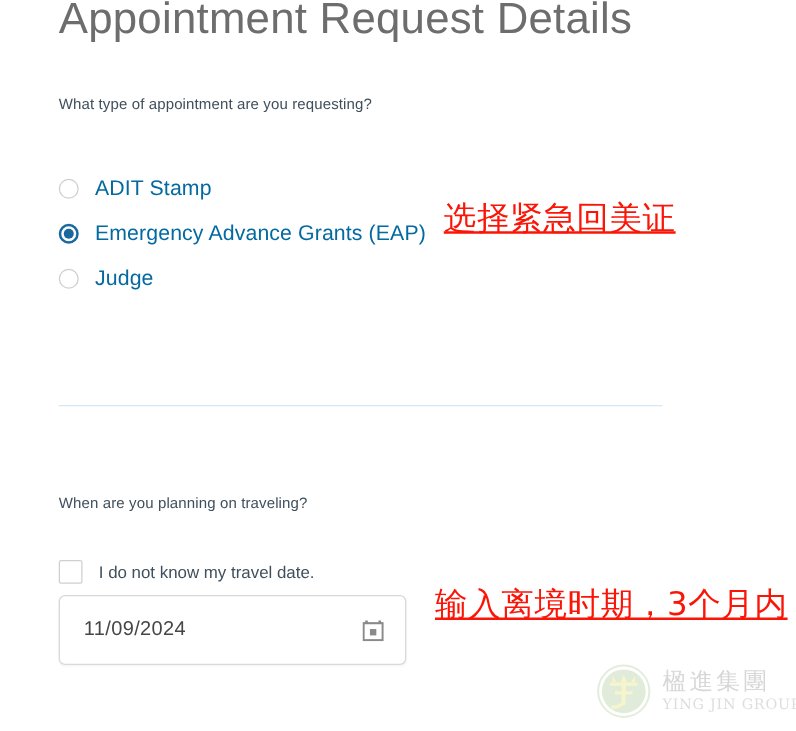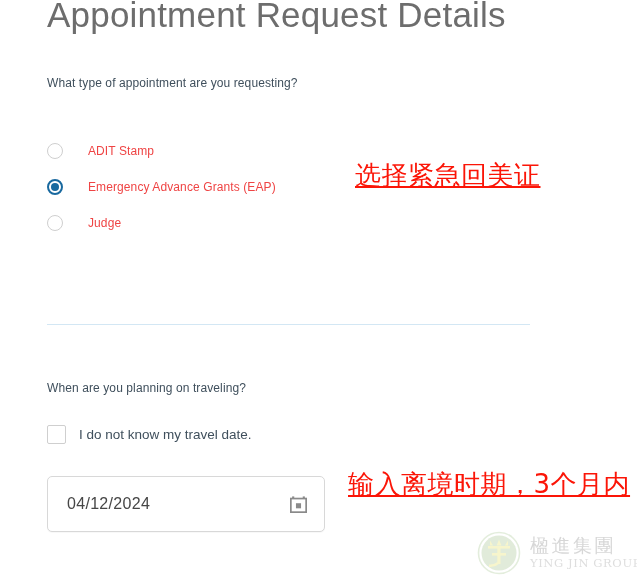--- a/index.html
+++ b/index.html
@@ -37,21 +37,21 @@
   .question {
     position: absolute;
     left: 47px;
     font-size: 12px;
     font-weight: 400;
     color: #3f4f5c;
     white-space: nowrap;
     letter-spacing: 0.1px;
   }
   #q-appointment-type { top: 76px; }
-  #q-travel-when { top: 381px; text-align: right; }
+  #q-travel-when { top: 395px; text-align: right; }
 
   
   .radio-group {
     position: absolute;
     left: 47px;
     top: 136px;
   }
   .radio-row {
     display: flex;
     align-items: center;
@@ -78,42 +78,42 @@
     left: 50%;
     top: 50%;
     width: 8px;
     height: 8px;
     margin-left: -4px;
     margin-top: -4px;
     border-radius: 50%;
     background: #19699f;
   }
   .radio-label {
-    margin-left: 25px;
-    font-size: 12px;
-    color: #ef4444;
+    margin-left: 13px;
+    font-size: 17px;
+    color: #0369a1;
     white-space: nowrap;
     letter-spacing: 0.1px;
   }
 
   
   .divider {
     position: absolute;
     left: 47px;
     top: 324px;
     width: 483px;
     height: 1px;
     background: #d3e7f4;
   }
 
   
   .checkbox-row {
     position: absolute;
     left: 47px;
-    top: 425px;
+    top: 448px;
     display: flex;
     align-items: center;
   }
   .checkbox-mark {
     width: 19px;
     height: 19px;
     border: 1px solid #cfcfcf;
     background: #ffffff;
     box-sizing: border-box;
     border-radius: 2px;
@@ -249,21 +249,21 @@
   <div class="divider"></div>
 
   <div class="question" id="q-travel-when">When are you planning on traveling?</div>
 
   <div class="checkbox-row">
     <span class="checkbox-mark"></span>
     <span class="checkbox-label">I do not know my travel date.</span>
   </div>
 
   <div class="date-field">
-    <span class="date-value" title="MM/DD/YYYY">04/12/2024</span>
+    <span class="date-value" title="MM/DD/YYYY">11/09/2024</span>
     <svg class="calendar-icon" viewBox="0 0 20 20">
       <rect x="2.5" y="0.5" width="2.5" height="3" fill="#8a8a8a"></rect>
       <rect x="15" y="0.5" width="2.5" height="3" fill="#8a8a8a"></rect>
       <rect x="1" y="3" width="18" height="16" fill="none" stroke="#8a8a8a" stroke-width="2"></rect>
       <rect x="7" y="8.5" width="6" height="6" fill="#8a8a8a"></rect>
     </svg>
   </div>
 
   <div class="annotation" id="annotation-eap">选择紧急回美证</div>
 

